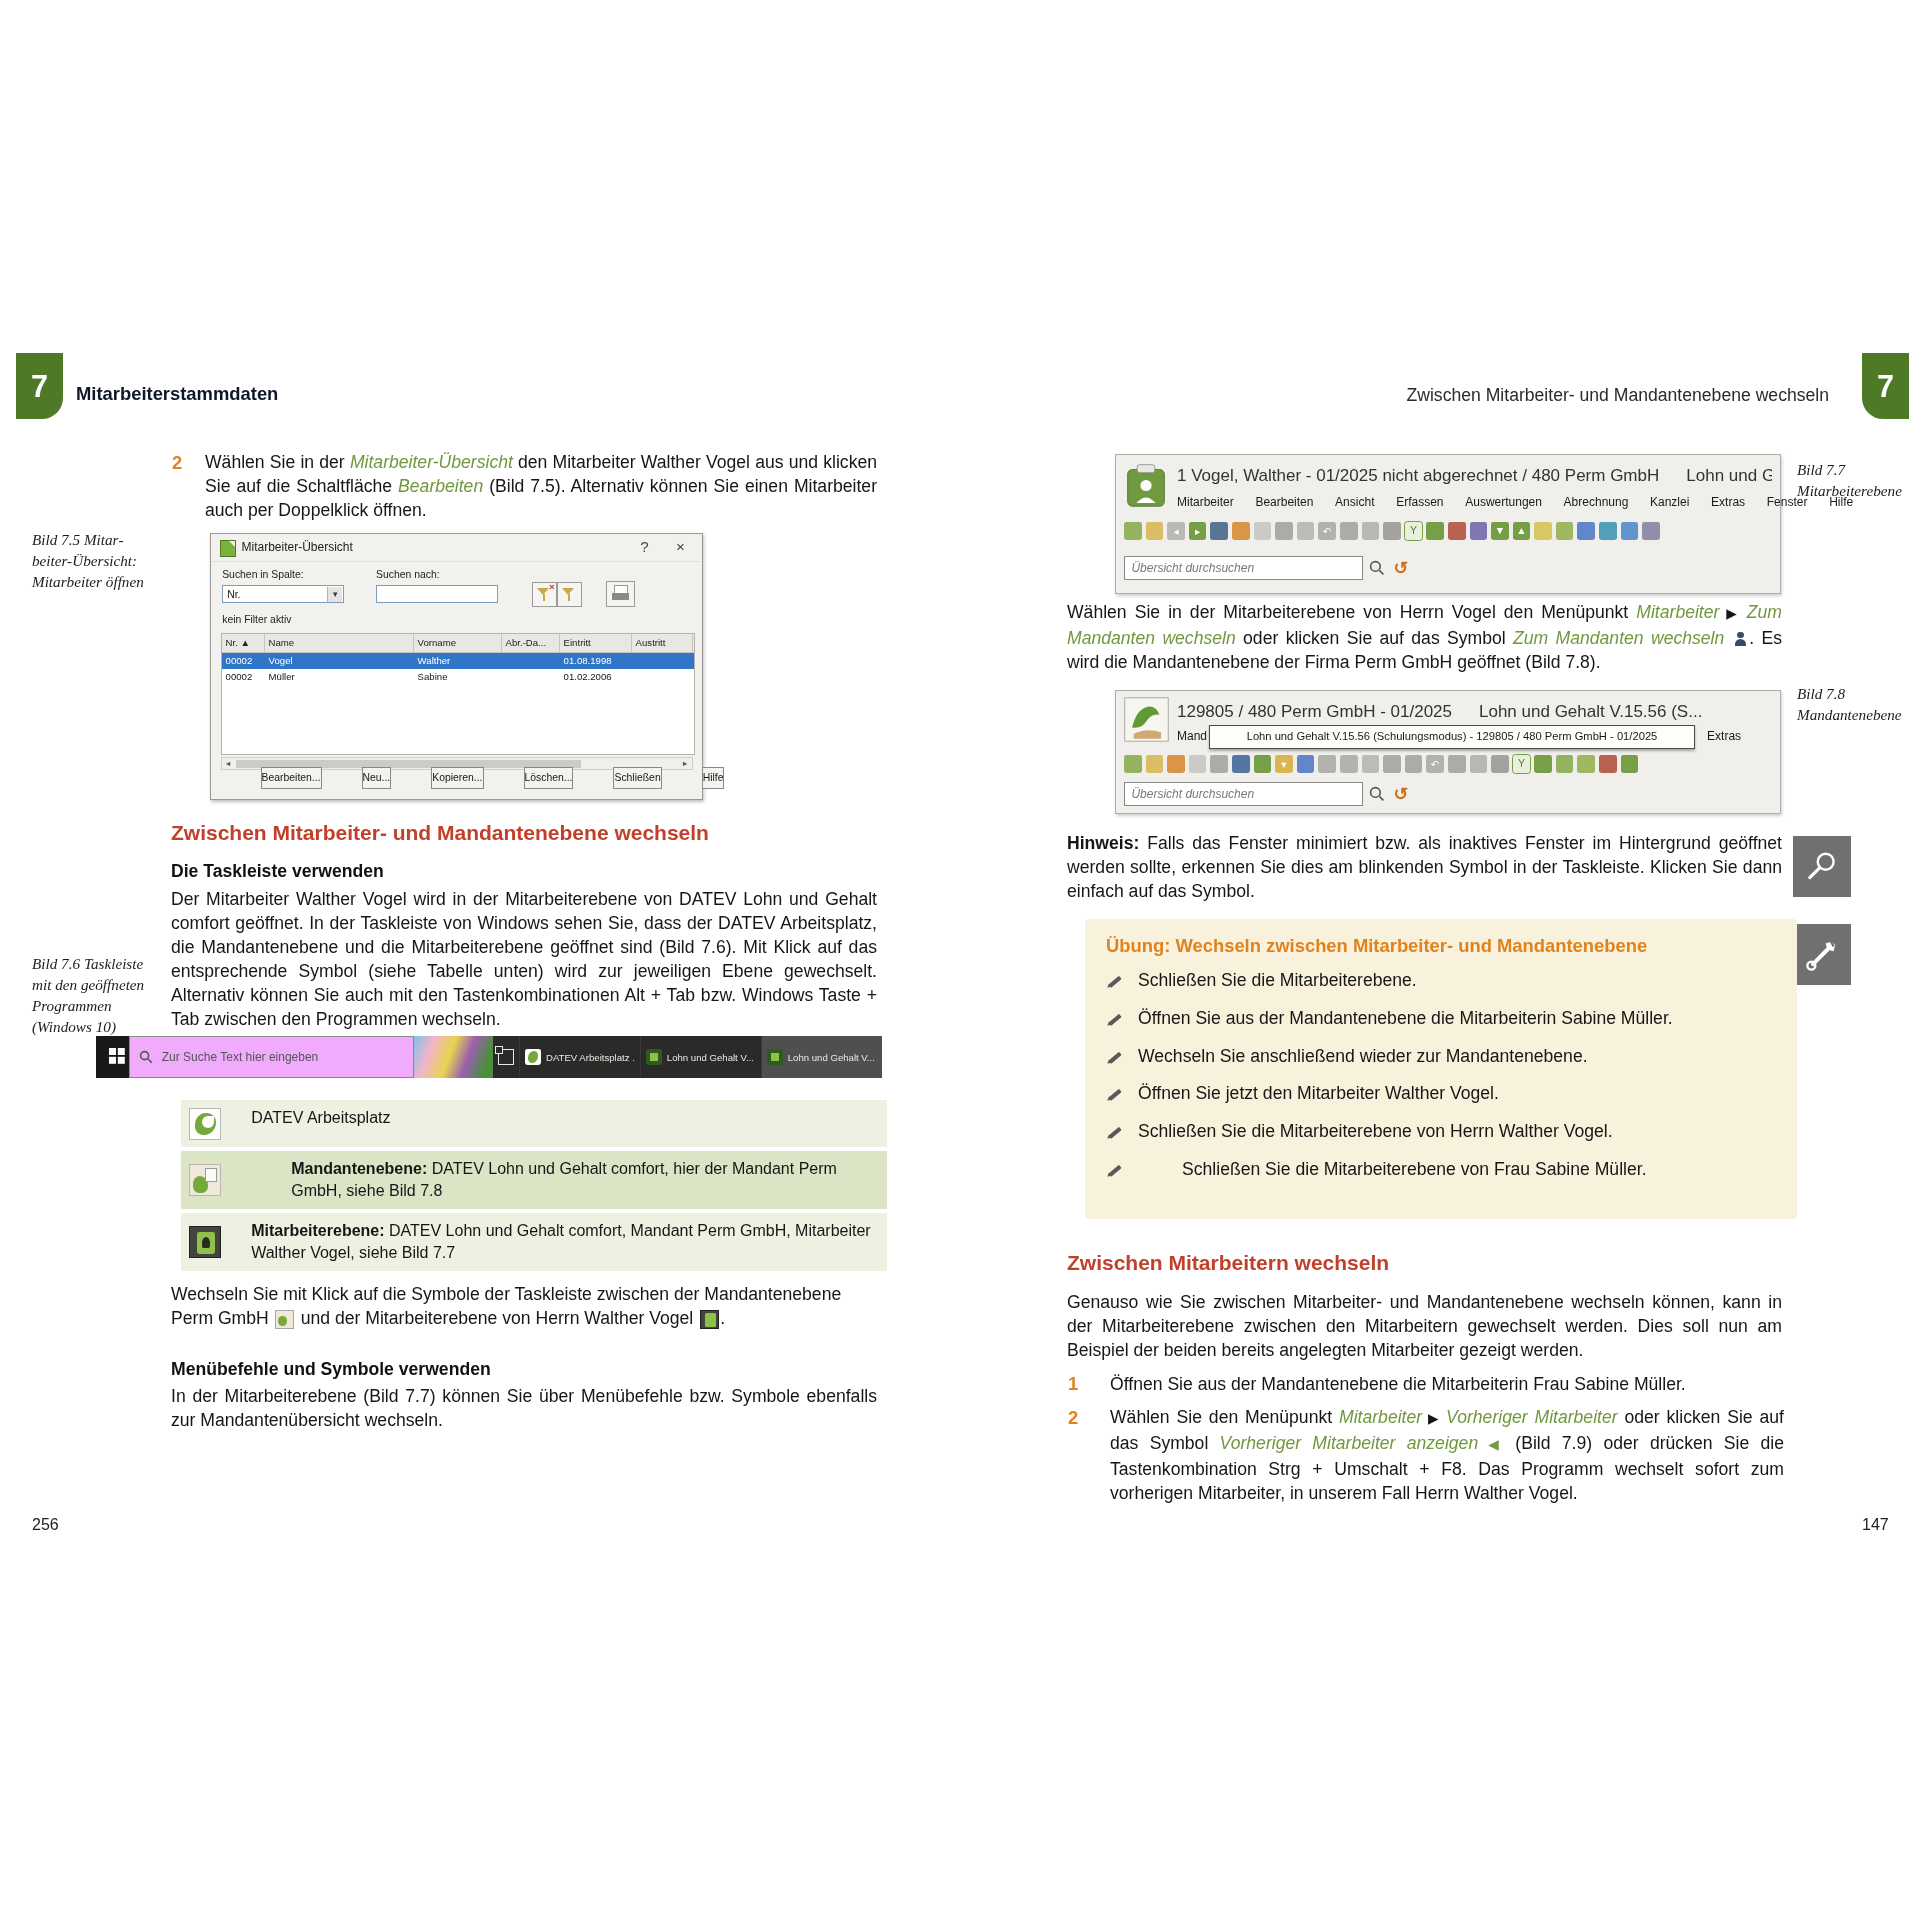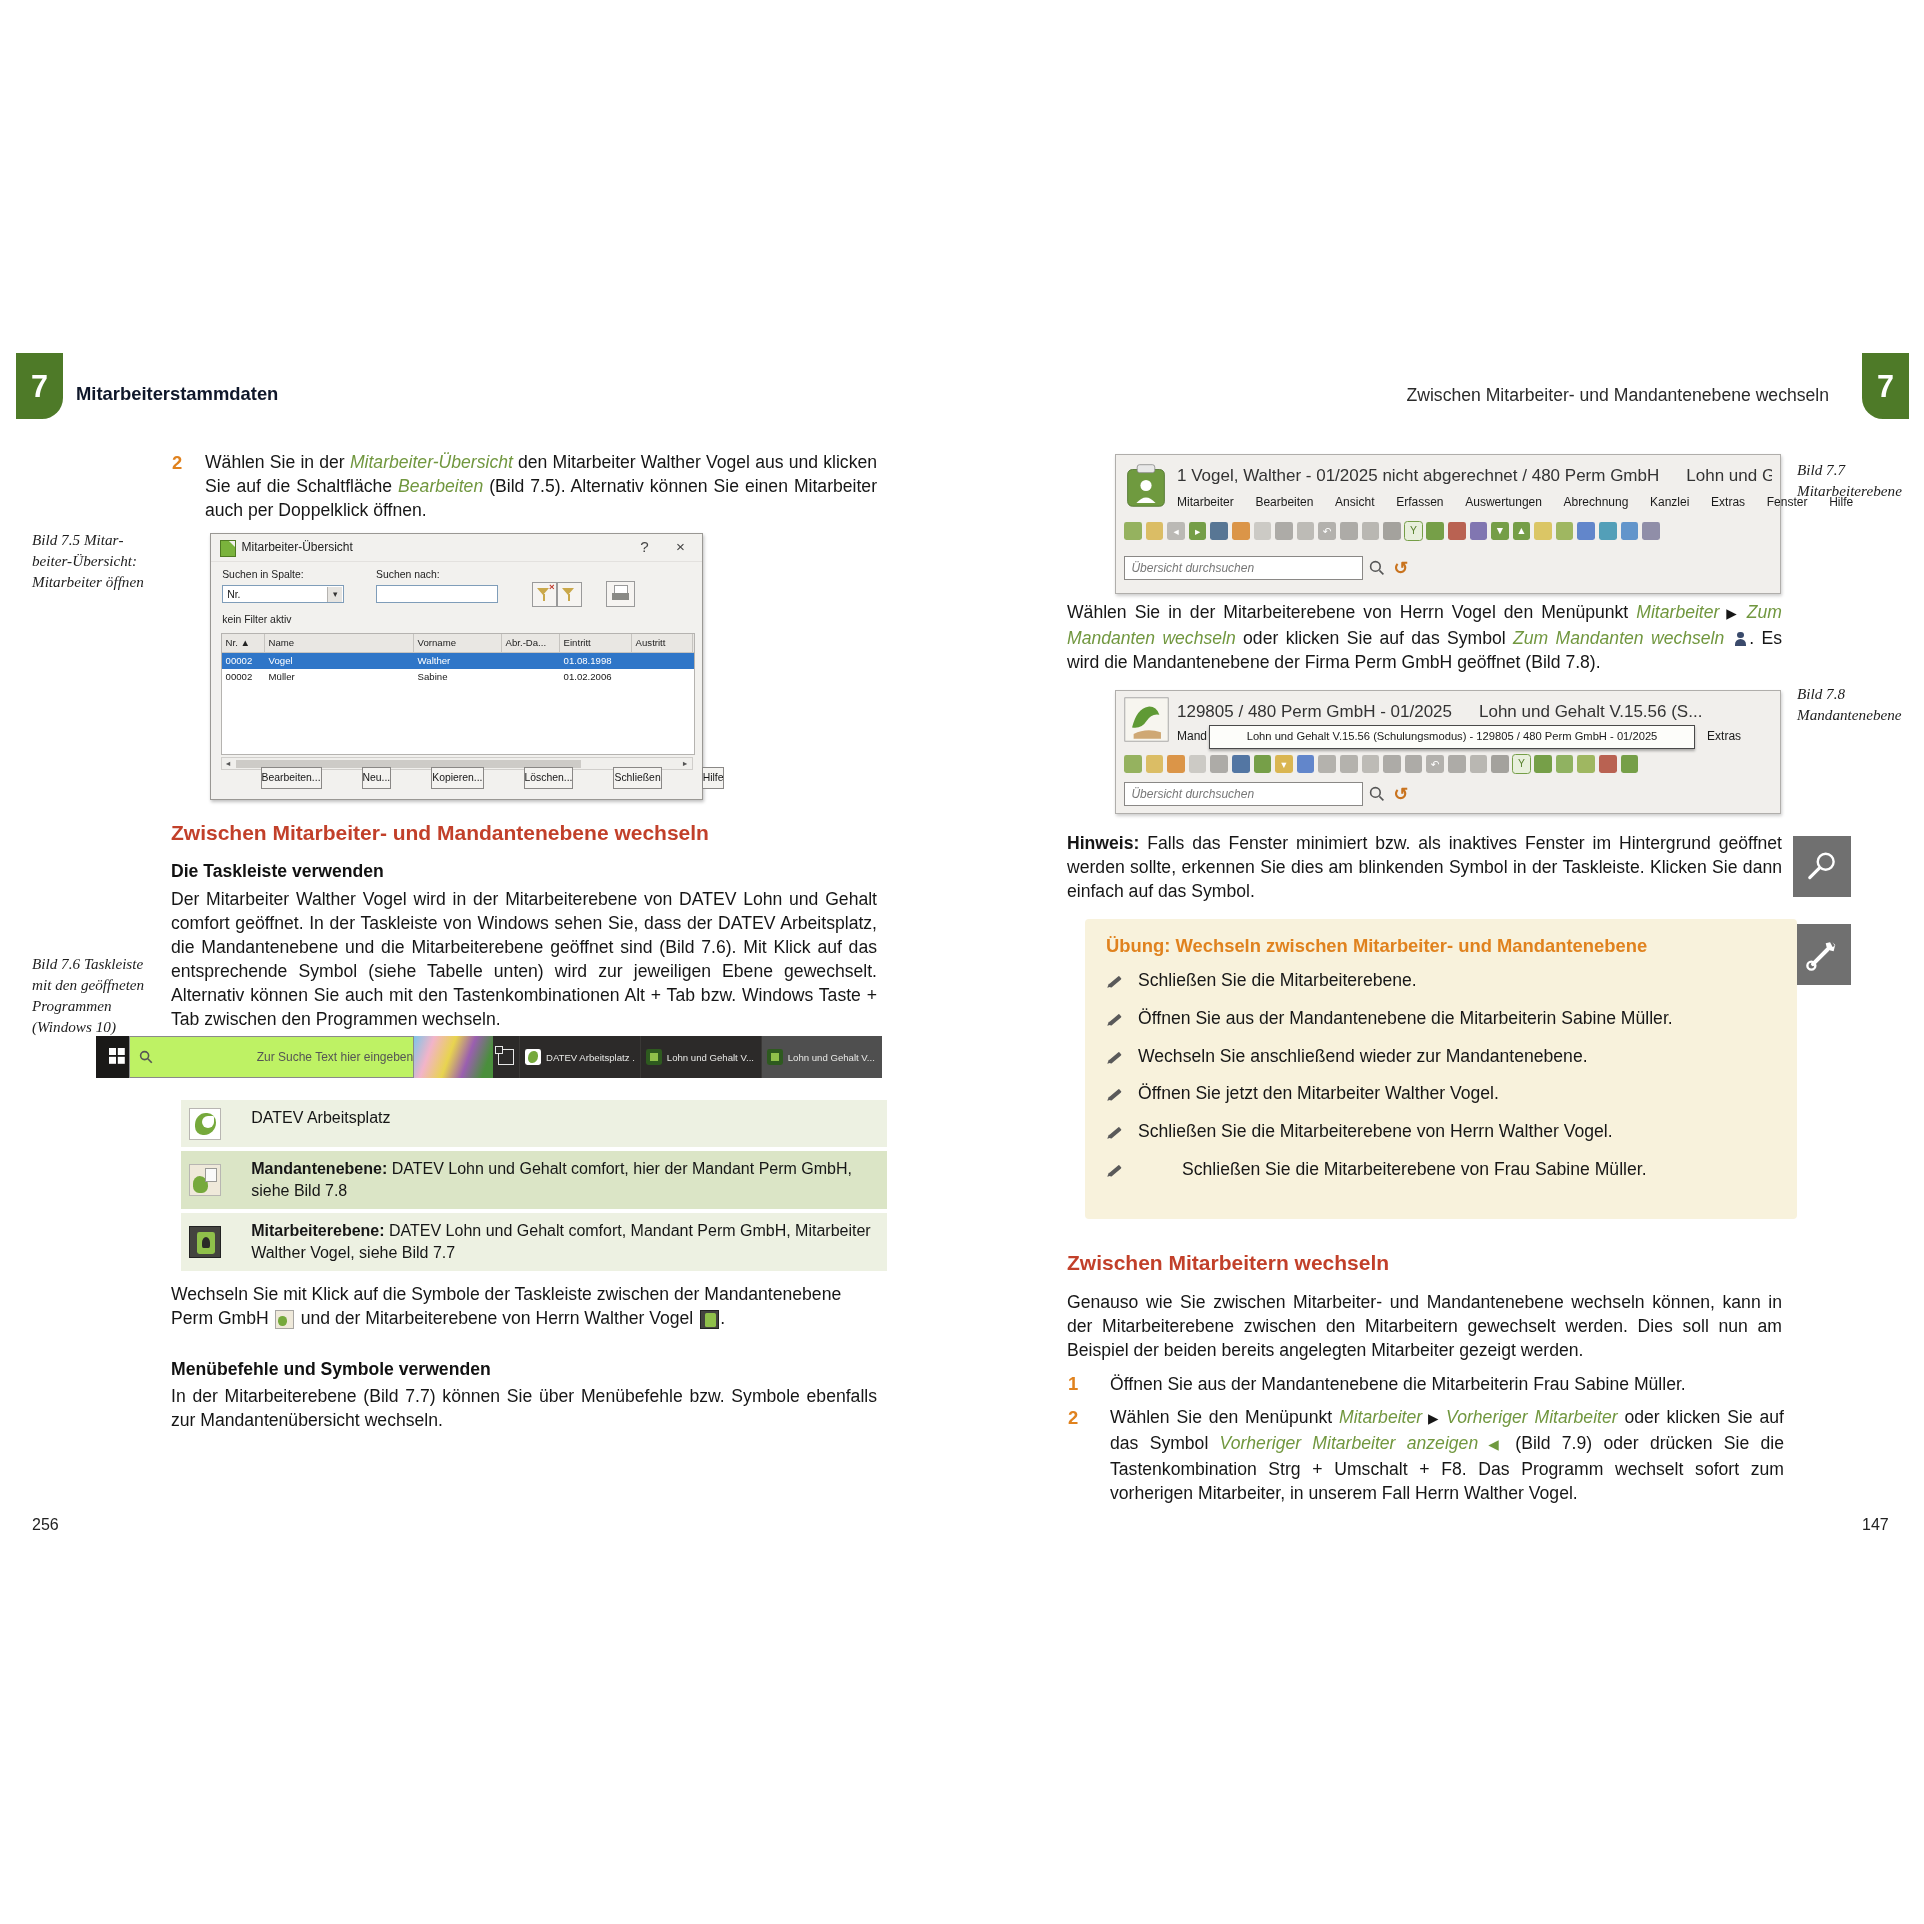--- a/index.html
+++ b/index.html
@@ -48,21 +48,21 @@
   .tbl-c{padding-left:4px;box-sizing:border-box;overflow:hidden;white-space:nowrap;}
   .hsb{position:absolute;height:13px;background:#f0efec;border:0.8px solid #d0cecb;box-sizing:border-box;}
   .hsb .ar{position:absolute;top:0;width:13px;height:11.2px;text-align:center;font-size:7.2px;line-height:11.2px;color:#555;}
   .hsb .th{position:absolute;left:14.4px;top:1.6px;width:345px;height:8px;background:#cdcbc7;}
   .btnrow{position:absolute;display:flex;justify-content:space-between;}
   .dbtn{height:21.7px;background:#f4f3f0;border:0.8px solid #8a8886;font-size:10.4px;line-height:20px;text-align:center;box-sizing:border-box;margin-left:40px;}
   
   .tbar{background:#2c2a29;display:flex;align-items:stretch;}
   .tb-start{width:43px;background:#1a1918;position:relative;}
   .tb-start::before{content:"";position:absolute;left:13px;top:12px;width:7.2px;height:7.2px;background:#fff;box-shadow:8.8px 0 0 #fff,0 8.8px 0 #fff,8.8px 8.8px 0 #fff;}
-  .tb-search{width:374px;background:#bef264;border:0.8px solid #8a8a8a;box-sizing:border-box;display:flex;align-items:center;color:#555;font-size:12px;justify-content:space-between;}
+  .tb-search{width:374px;background:#f0abfc;border:0.8px solid #8a8a8a;box-sizing:border-box;display:flex;align-items:center;color:#555;font-size:12px;}
   .tb-search svg{margin:0 8px 0 9.6px;}
   .tb-widget{width:103px;background:linear-gradient(110deg,#7ec4e8 0%,#f2b4c9 22%,#e8d44f 45%,#9a5fb0 66%,#4a8f3c 88%);}
   .tb-view{width:35px;display:flex;align-items:center;justify-content:center;}
   .tb-view span{width:14.4px;height:14.4px;border:1.6px solid #e8e8e8;position:relative;display:block;}
   .tb-view span::after{content:"";position:absolute;left:-4px;top:-4px;width:6.4px;height:6.4px;background:#2c2a29;border:1.6px solid #e8e8e8;}
   .tb-app{display:flex;align-items:center;padding:0 4.8px;border-left:0.8px solid #3a3836;color:#e8e8e6;font-size:9.6px;overflow:hidden;}
   .tb-app .lbl{white-space:nowrap;overflow:hidden;margin-left:4.8px;}
   .tb-app .aic{width:16px;height:16px;flex:none;border-radius:2.4px;}
   .aic0{background:#fff;position:relative;}
   .aic0::after{content:"";position:absolute;left:3.2px;top:2.4px;width:9.6px;height:11.2px;background:#76a93c;border-radius:60% 40% 60% 40%;}
@@ -230,21 +230,21 @@
         </div>
       </div>
   </div>
 
   <div class="abs symrow bg-a" style="top: 1100px; height: 47px;">
       <div class="icell">
         <span class="sic sic-datev"></span>
       </div>
       <div class="tcell"><span>DATEV Arbeitsplatz</span></div>
     </div>
-    <div class="abs symrow bg-b" style="top: 1151px; height: 58px;">
+    <div class="abs symrow bg-b" style="top: 1151px; height: 58px; gap: 40px;">
       <div class="icell">
         <span class="sic sic-mandant"></span>
       </div>
       <div class="tcell"><b>Mandantenebene:</b><span> DATEV Lohn und Gehalt comfort, hier der Mandant Perm GmbH, siehe Bild 7.8</span></div>
     </div>
     <div class="abs symrow bg-a" style="top: 1213px; height: 58px;">
       <div class="icell">
         <span class="sic sic-mitarbeiter"></span>
       </div>
       <div class="tcell"><b>Mitarbeiterebene:</b><span> DATEV Lohn und Gehalt comfort, Mandant Perm GmbH, Mitarbeiter Walther Vogel, siehe Bild 7.7</span></div>

